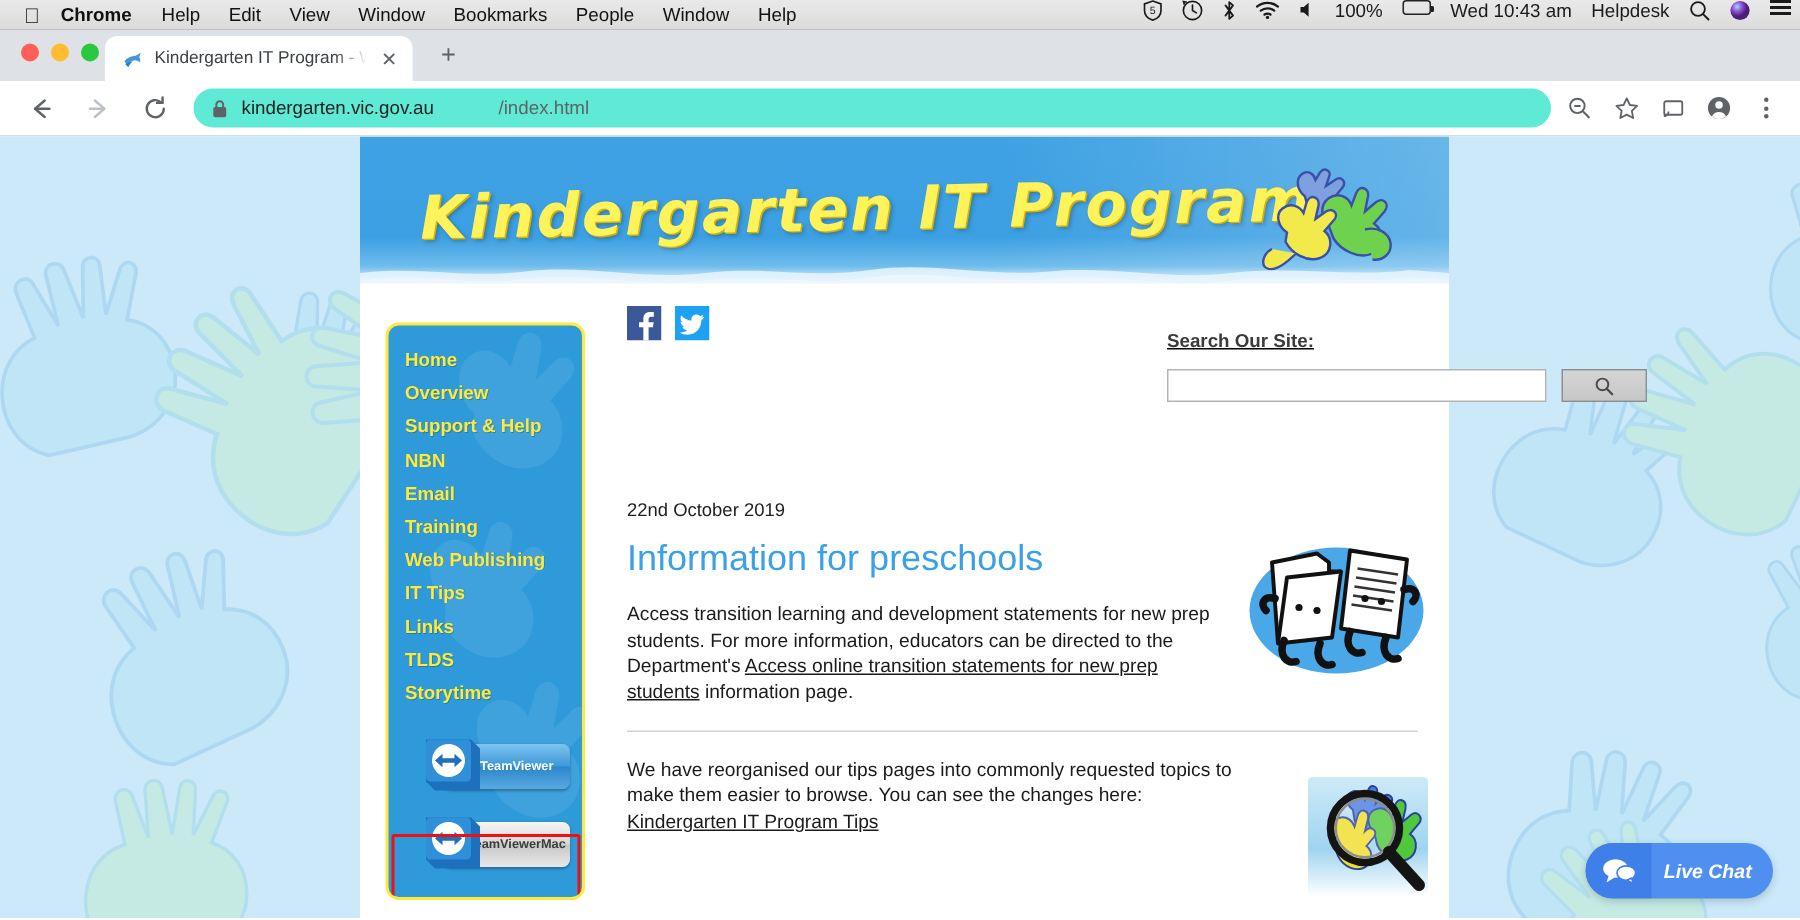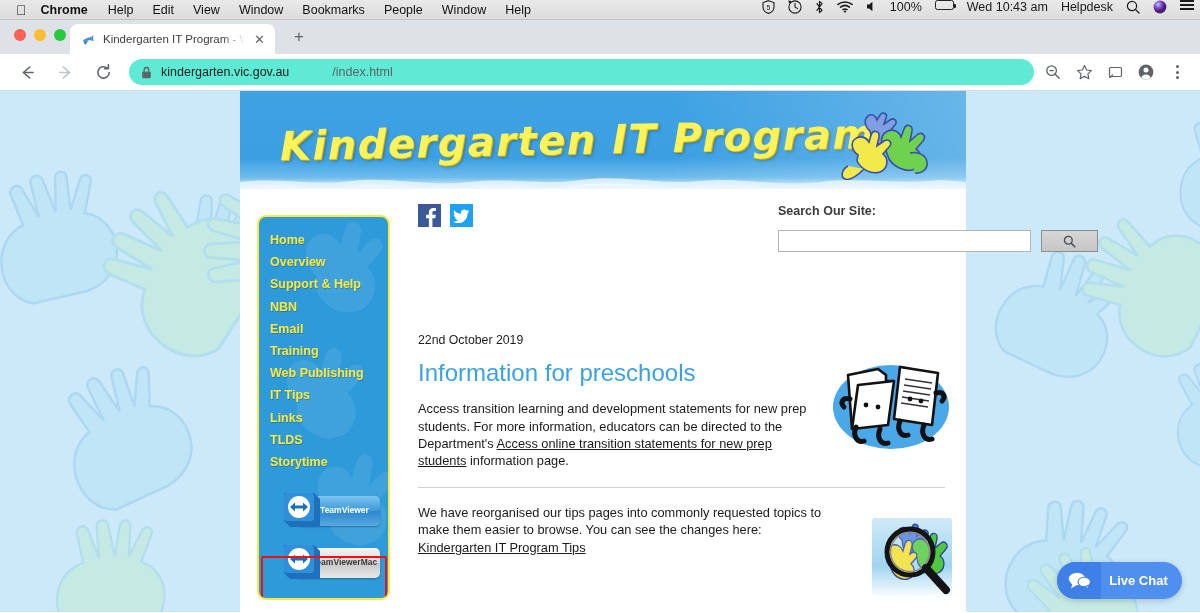--- a/index.html
+++ b/index.html
@@ -175,21 +175,21 @@
   }
   .tv-highlight {
     position: absolute; left: 2px; top: 69px; width: 126px; height: 60px;
     border: 2px solid #ee1111; border-radius: 2px;
   }
 
   
   .content { position: absolute; left: 178px; top: 113px; width: 530px; }
   .social { display: flex; gap: 9px; margin-bottom: 4px; }
   .soc { width: 23px; height: 23px; display:block; }
-  .search-block { position: absolute; left: 360px; top: 0; width: 320px; }
+  .search-block { position: absolute; left: 360px; top: 16px; width: 320px; text-decoration: underline; }
   .search-label { font-size: 12.5px; font-weight: bold; color: #3b3b3b; margin-bottom: 12px; }
   .search-row { display: flex; align-items: flex-start; gap: 10px; }
   .search-input {
     width: 268px; height: 22px; border: 1px solid #b4b4b4; background: #fff;
     font-size: 12px; padding: 0 4px; font-family: "Liberation Sans", sans-serif;
   }
   .search-btn {
     width: 60px; height: 22px; border: 1px solid #8e8e8e;
     background: linear-gradient(to bottom,#d6d6d6,#c6c6c6);
     display: flex; align-items: center; justify-content: center;
@@ -205,20 +205,21 @@
   .art-body a { color: #1a1a1a; text-decoration: underline; }
   .art-img { position: absolute; right: -8px; }
   .divider { border-top: 1px solid #d2d2d2; margin: 18px 0 0 0; width: 527px; }
 
   
   .livechat {
     position: absolute; right: 18px; bottom: 13px;
     width: 125px; height: 37px; border-radius: 19px;
     background: #4f8ff0; display: flex; align-items: center; overflow: hidden;
     box-shadow: 0 2px 6px rgba(0,0,0,0.18);
+    font-style: italic;
   }
   .lc-ico {
     width: 44px; height: 37px; background: #3f7fe8;
     display: flex; align-items: center; justify-content: center;
   }
   .lc-label { flex: 1; text-align: center; color: #ffffff; font-size: 13px; font-weight: bold; padding-right: 6px; }
 </style>
 </head>
 <body>
 

